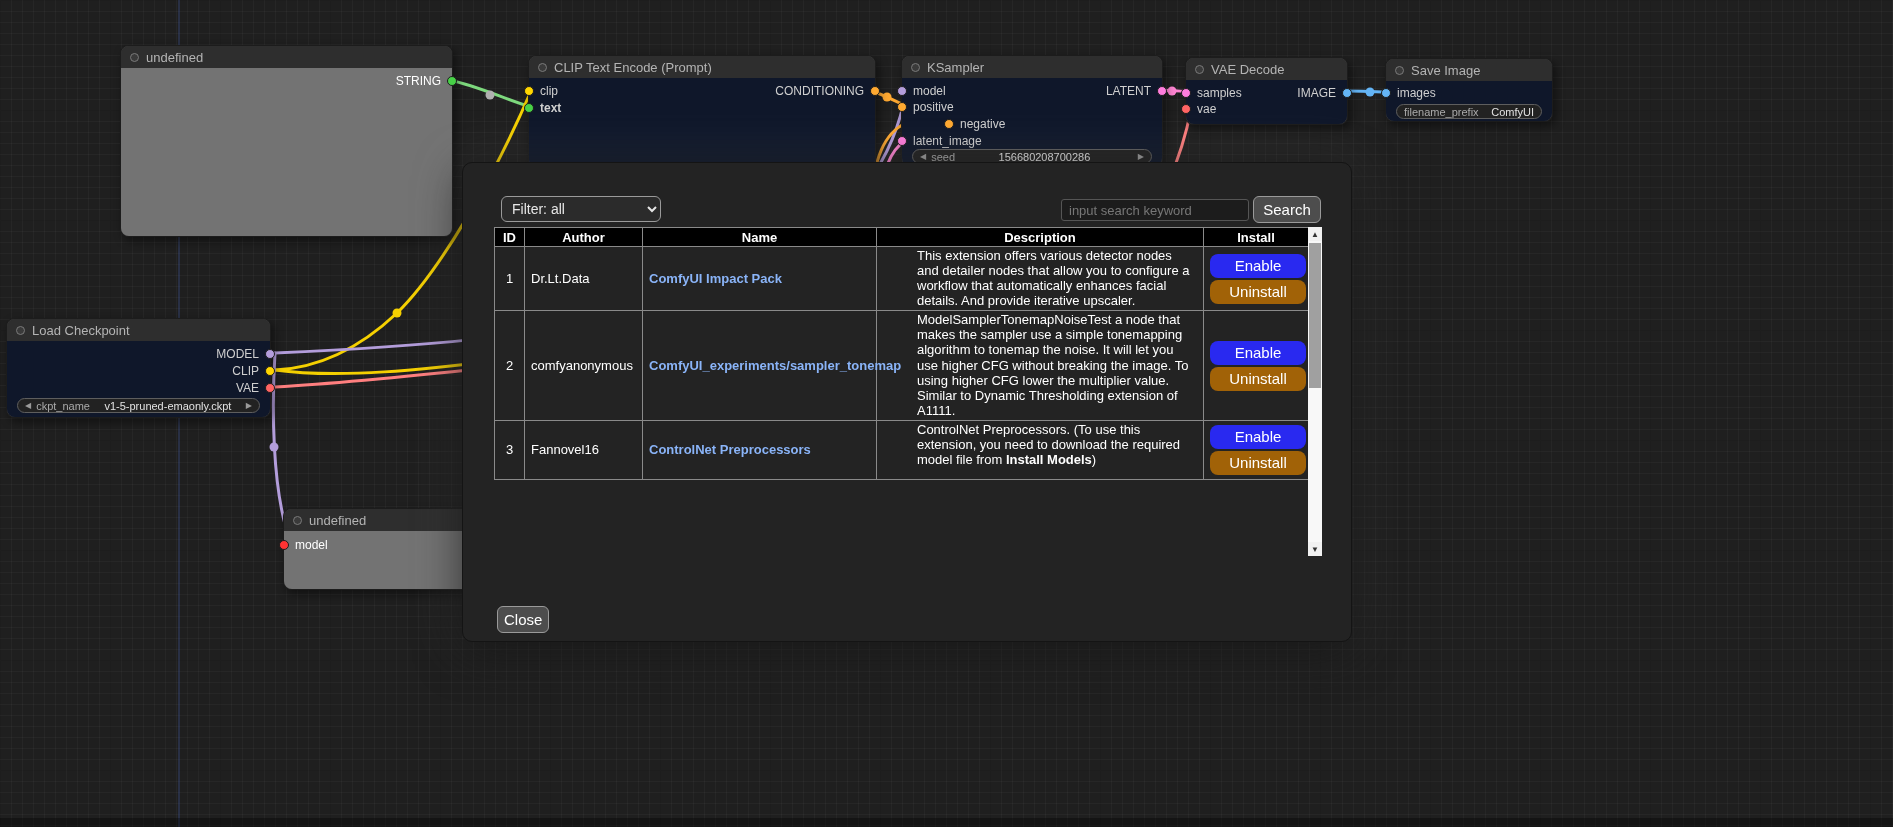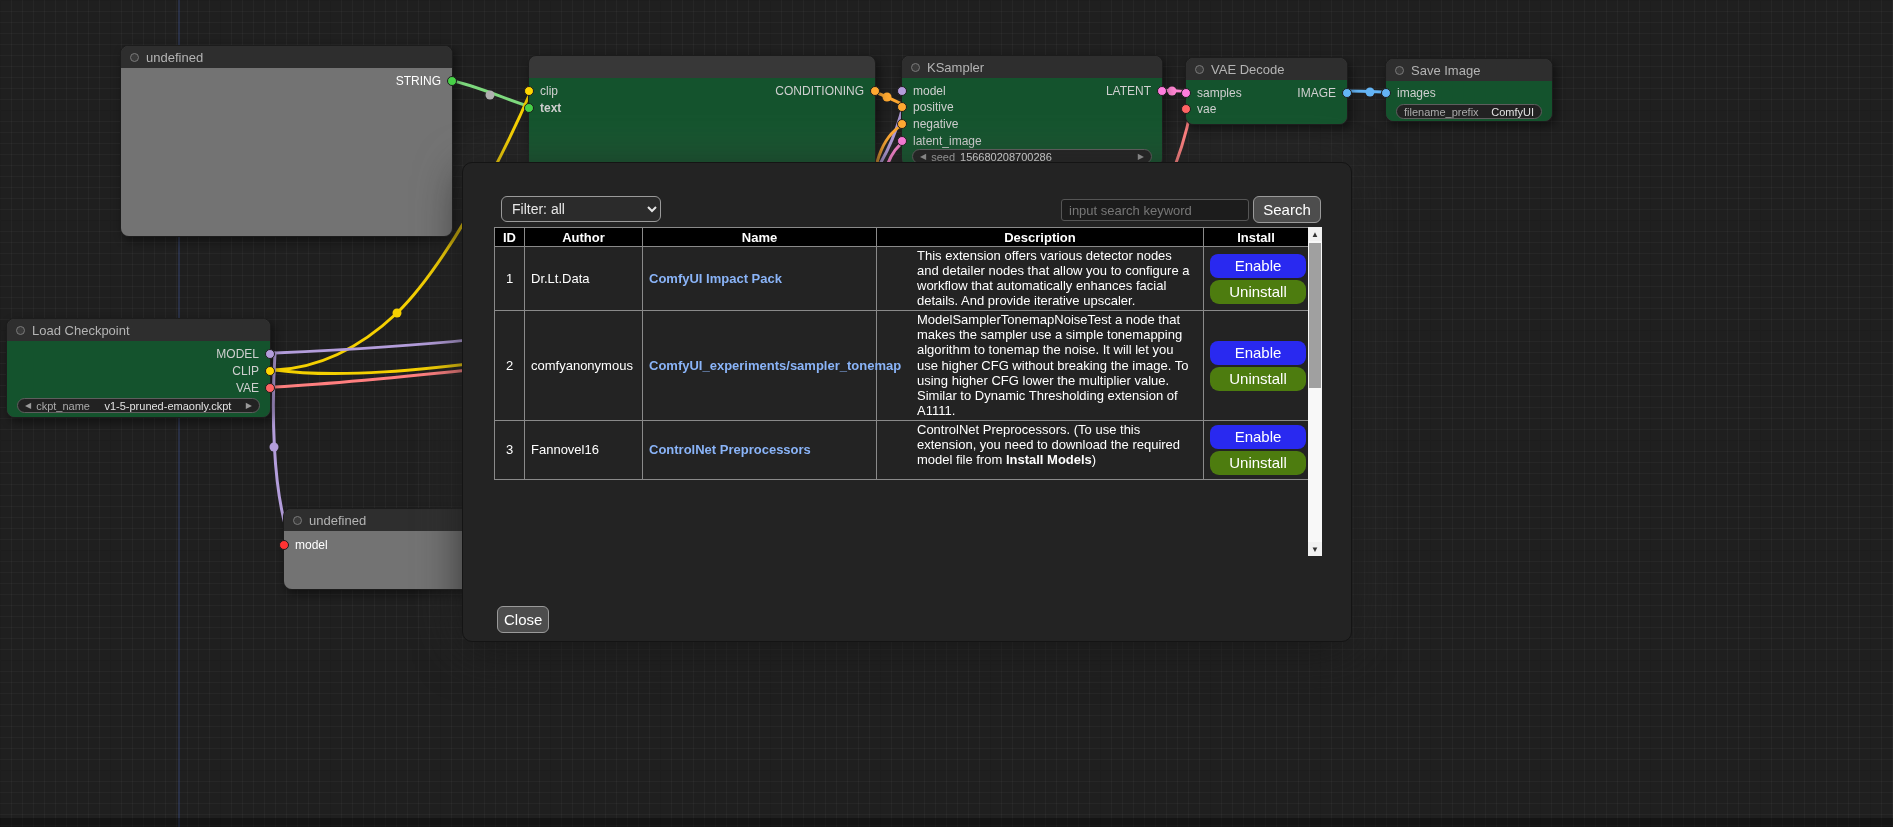--- a/index.html
+++ b/index.html
@@ -15,34 +15,34 @@
   .vguide{position:absolute;left:178px;top:0;bottom:0;width:2px;background:rgba(70,95,170,0.28);}
   .bstrip{position:absolute;left:0;right:0;bottom:0;height:9px;background:rgba(0,0,0,0.35);}
   #wires{position:absolute;left:0;top:0;width:1893px;height:827px;}
   #wires path{fill:none;stroke-width:3;stroke-linecap:round;}
 
   .node{position:absolute;background:#383838;border:1px solid #1c1c1c;border-radius:8px;
     box-shadow:3px 4px 10px rgba(0,0,0,0.45);}
   .node-title{height:22px;background:#2e2e2e;border-radius:8px 8px 0 0;display:flex;align-items:center;
     gap:7px;padding:0 9px;color:#b4b4b4;font-size:13px;}
   .tdot{width:9px;height:9px;border-radius:50%;background:#3a3a3a;border:1px solid #7a7a7a;box-sizing:border-box;flex:0 0 auto;}
-  .node-body{position:absolute;left:0;right:0;top:22px;bottom:0;background:#14532d;border-radius:0 0 8px 8px;}
+  .node-body{position:absolute;left:0;right:0;top:22px;bottom:0;background:#0f172a;border-radius:0 0 8px 8px;}
   .node.red .node-body{background:#737373;}
   .node.red .slot{color:#ffffff;}
   .slot{position:absolute;display:flex;align-items:center;gap:6px;height:14px;font-size:12px;color:#cfcfcf;white-space:nowrap;}
   .slot.in{left:-5px;}
   .slot.out{right:-5px;flex-direction:row-reverse;}
   .dot{width:10px;height:10px;border-radius:50%;border:1px solid #1d1d1d;box-sizing:border-box;flex:0 0 auto;}
 
   .widget{position:absolute;left:10px;right:10px;height:15px;background:#222;border:1px solid #5e5e5e;
     border-radius:8px;display:flex;align-items:center;font-size:11px;color:#aaa;padding:0 7px;box-sizing:border-box;gap:5px;}
   .widget .arrow{color:#9a9a9a;font-size:8px;flex:0 0 auto;}
   .widget .wname{flex:0 0 auto;}
   .widget .wval{flex:1;color:#e2e2e2;text-align:center;overflow:hidden;white-space:nowrap;}
-  .widget .wval.right{text-align:left;padding-right:4px;}
+  .widget .wval.right{text-align:center;padding-right:4px;}
   .widget.plain{justify-content:space-between;}
   .widget.plain .wval{flex:0 0 auto;}
 
   
   .modal{position:absolute;left:462px;top:162px;width:888px;height:478px;background:#232323;
     border:1px solid #141414;border-radius:10px;
     box-shadow:0 0 55px 14px rgba(255,255,255,0.07),0 10px 45px rgba(0,0,0,0.7);}
   .filter-select{position:absolute;left:38px;top:33px;width:160px;height:26px;background:#2b2b2b;color:#e6e6e6;
     border:1px solid #9a9a9a;border-radius:6px;font-size:14px;font-family:"Liberation Sans",sans-serif;padding:0 6px;}
   .search-input{position:absolute;left:598px;top:36px;width:188px;height:22px;box-sizing:border-box;background:#1c1c1c;
@@ -55,21 +55,21 @@
 
   .ext-table{position:absolute;left:31px;top:64px;width:814px;border-collapse:collapse;table-layout:fixed;}
   .ext-table th{background:#000;color:#fff;font-size:13px;font-weight:bold;border:1px solid #8a8a8a;padding:1px 4px;height:16px;}
   .ext-table td{border:1px solid #8a8a8a;color:#fff;font-size:13px;padding:2px 6px;vertical-align:middle;}
   .ext-table td.c{text-align:center;}
   .ext-table td.desc{vertical-align:top;line-height:1.16;padding-top:1px;padding-left:40px;}
   .ext-link{color:#8ab4f8;font-weight:bold;text-decoration:none;}
   .inst-btn{display:block;margin:2px auto;width:96px;height:24px;border:none;border-radius:8px;color:#fff;
     font-size:15px;font-family:"Liberation Sans",sans-serif;cursor:pointer;}
   .inst-btn.enable{background:#2929f0;}
-  .inst-btn.uninstall{background:#4d7c0f;border-radius:9px;}
+  .inst-btn.uninstall{background:#a16207;}
 
   .scrollbar{position:absolute;left:845px;top:64px;width:14px;height:329px;background:#f8f8f8;}
   .sb-arrow{position:absolute;left:0;width:14px;height:14px;background:#f1f1f1;color:#333;font-size:8px;
     display:flex;align-items:center;justify-content:center;}
   .sb-up{top:0;}
   .sb-down{bottom:0;}
   .sb-thumb{position:absolute;left:1px;top:16px;width:12px;height:145px;background:#a0a0a0;}
 </style>
 </head>
 <body>
@@ -106,20 +106,24 @@
     </div>
     <div class="node-body">
       <div class="slot out" style="top:6px;">
         <span class="dot" style="background:#47d147;"></span>
         <span>STRING</span>
       </div>
     </div>
   </div>
 
   <div class="node" style="left:528px;top:55px;width:346px;height:112px;">
+    <div class="node-title">
+      <span class="tdot"></span>
+      <span>CLIP Text Encode (Prompt)</span>
+    </div>
     <div class="node-body">
       <div class="slot in" style="top:6px;">
         <span class="dot" style="background:#ffd500;"></span>
         <span>clip</span>
       </div>
       <div class="slot in" style="top:23px;font-weight:bold;">
         <span class="dot" style="background:#47d147;"></span>
         <span>text</span>
       </div>
       <div class="slot out" style="top:6px;">
@@ -136,21 +140,21 @@
     </div>
     <div class="node-body">
       <div class="slot in" style="top:6px;">
         <span class="dot" style="background:#b39ddb;"></span>
         <span>model</span>
       </div>
       <div class="slot in" style="top:22px;">
         <span class="dot" style="background:#ffa931;"></span>
         <span>positive</span>
       </div>
-      <div class="slot in" style="top:39px;">
+      <div class="slot in" style="top:39px;margin-left:47px;">
         <span class="dot" style="background:#ffa931;"></span>
         <span>negative</span>
       </div>
       <div class="slot in" style="top:56px;">
         <span class="dot" style="background:#ff7ddd;"></span>
         <span>latent_image</span>
       </div>
       <div class="slot out" style="top:6px;justify-content:flex-end;">
         <span class="dot" style="background:#ff7ddd;"></span>
         <span>LATENT</span>

